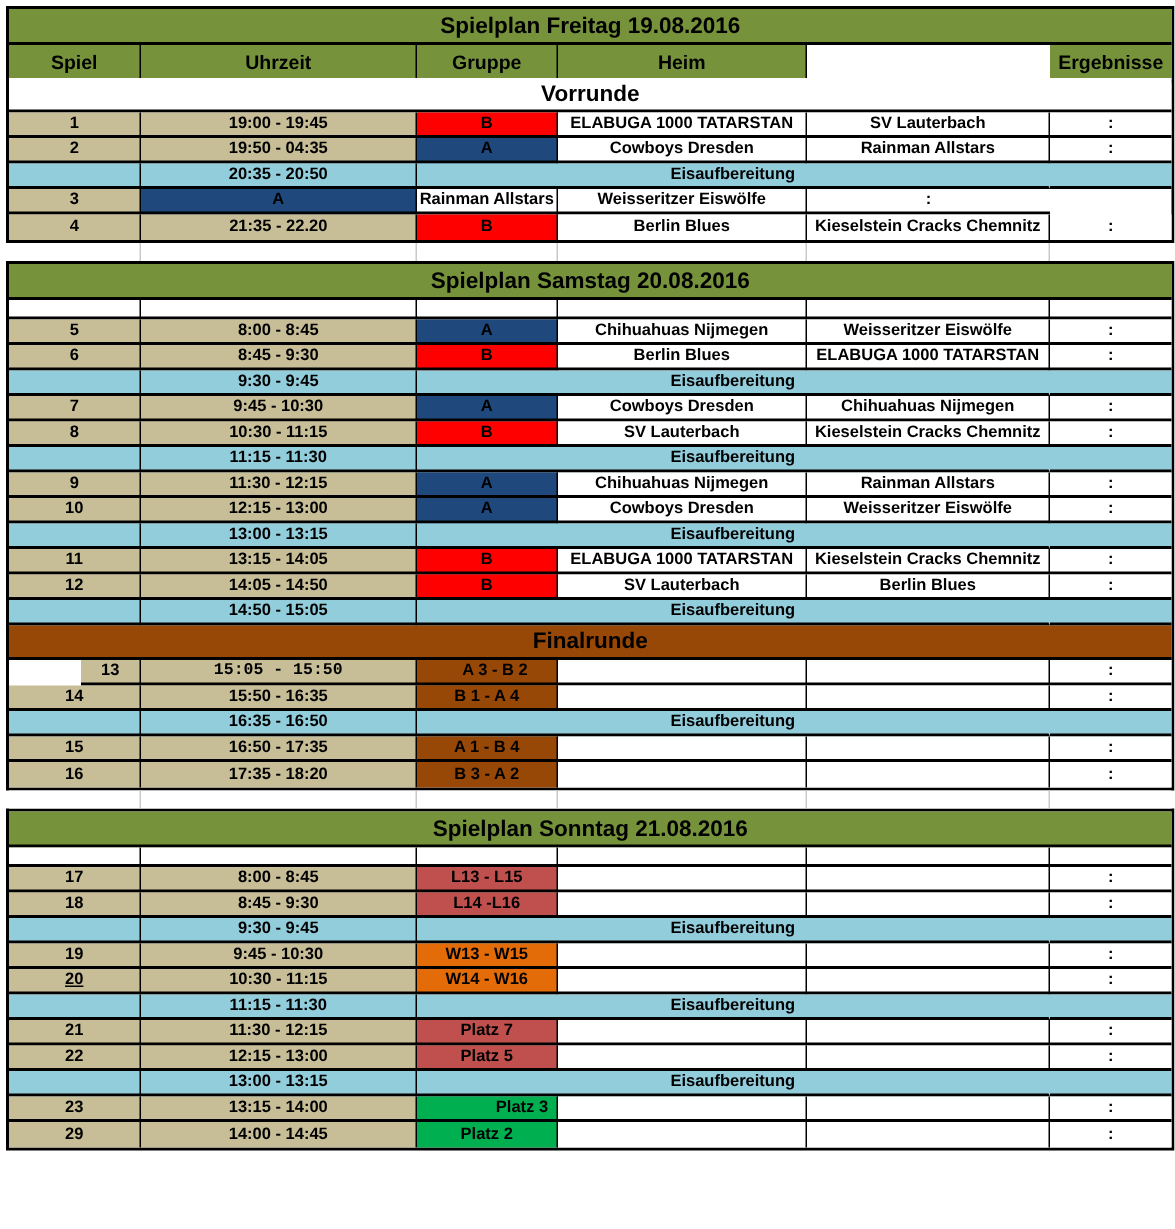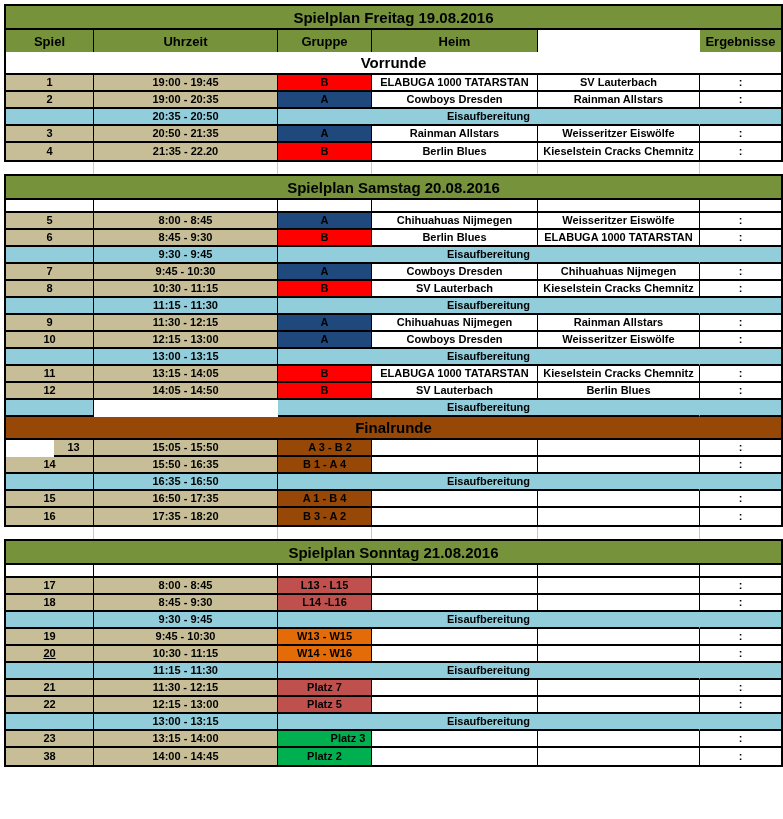--- a/index.html
+++ b/index.html
@@ -54,35 +54,34 @@
       <div class="trow data-row">
         <div class="cell " style="background: rgb(199, 190, 152);">1</div>
         <div class="cell " style="background: rgb(199, 190, 152);">19:00 - 19:45</div>
         <div class="cell " style="background: rgb(255, 0, 0);">B</div>
         <div class="cell " style="background: rgb(255, 255, 255);">ELABUGA 1000 TATARSTAN</div>
         <div class="cell " style="background: rgb(255, 255, 255);">SV Lauterbach</div>
         <div class="cell " style="background: rgb(255, 255, 255);">:</div>
       </div>
       <div class="trow data-row">
         <div class="cell " style="background: rgb(199, 190, 152);">2</div>
-        <div class="cell " style="background: rgb(199, 190, 152);">19:00 - 20:35</div>
+        <div class="cell " style="background: rgb(199, 190, 152);">19:50 - 04:35</div>
         <div class="cell " style="background: rgb(31, 73, 125);">A</div>
         <div class="cell " style="background: rgb(255, 255, 255);">Cowboys Dresden</div>
         <div class="cell " style="background: rgb(255, 255, 255);">Rainman Allstars</div>
         <div class="cell " style="background: rgb(255, 255, 255);">:</div>
       </div>
       <div class="trow data-row">
         <div class="cell " style="background: rgb(146, 205, 220);"></div>
         <div class="cell " style="background: rgb(146, 205, 220);">20:35 - 20:50</div>
         <div class="cell eis-merged" style="background: rgb(146, 205, 220);">Eisaufbereitung</div>
         <div class="cell " style="background: rgb(146, 205, 220);"></div>
       </div>
       <div class="trow data-row">
         <div class="cell " style="background: rgb(199, 190, 152);">3</div>
-        <div class="cell " style="background: rgb(199, 190, 152);">20:50 - 21:35</div>
         <div class="cell " style="background: rgb(31, 73, 125);">A</div>
         <div class="cell " style="background: rgb(255, 255, 255);">Rainman Allstars</div>
         <div class="cell " style="background: rgb(255, 255, 255);">Weisseritzer Eiswölfe</div>
         <div class="cell " style="background: rgb(255, 255, 255);">:</div>
       </div>
       <div class="trow data-row">
         <div class="cell " style="background: rgb(199, 190, 152);">4</div>
         <div class="cell " style="background: rgb(199, 190, 152);">21:35 - 22.20</div>
         <div class="cell " style="background: rgb(255, 0, 0);">B</div>
         <div class="cell " style="background: rgb(255, 255, 255);">Berlin Blues</div>
@@ -187,29 +186,30 @@
       <div class="trow data-row">
         <div class="cell " style="background: rgb(199, 190, 152);">12</div>
         <div class="cell " style="background: rgb(199, 190, 152);">14:05 - 14:50</div>
         <div class="cell " style="background: rgb(255, 0, 0);">B</div>
         <div class="cell " style="background: rgb(255, 255, 255);">SV Lauterbach</div>
         <div class="cell " style="background: rgb(255, 255, 255);">Berlin Blues</div>
         <div class="cell " style="background: rgb(255, 255, 255);">:</div>
       </div>
       <div class="trow data-row">
         <div class="cell " style="background: rgb(146, 205, 220);"></div>
+        <div class="cell " style="background: rgb(146, 205, 220);">14:50 - 15:05</div>
         <div class="cell eis-merged" style="background: rgb(146, 205, 220);">Eisaufbereitung</div>
         <div class="cell " style="background: rgb(146, 205, 220);"></div>
       </div>
       <div class="trow section-row">
         <div class="cell section-cell" style="background: rgb(151, 71, 6);">Finalrunde</div>
       </div>
       <div class="trow data-row">
         <div class="cell " style="background: rgb(199, 190, 152); margin-left: 48px;">13</div>
-        <div class="cell " style="background: rgb(199, 190, 152);">15:05 - 15:50</div>
+        <div class="cell " style="background: rgb(199, 190, 152); font-family: Liberation Mono, monospace;">15:05 - 15:50</div>
         <div class="cell " style="background: rgb(151, 71, 6); padding-left: 12px;">A 3 - B 2</div>
         <div class="cell " style="background: rgb(255, 255, 255);"></div>
         <div class="cell " style="background: rgb(255, 255, 255);"></div>
         <div class="cell " style="background: rgb(255, 255, 255);">:</div>
       </div>
       <div class="trow data-row">
         <div class="cell " style="background: rgb(199, 190, 152);">14</div>
         <div class="cell " style="background: rgb(199, 190, 152);">15:50 - 16:35</div>
         <div class="cell " style="background: rgb(151, 71, 6);">B 1 - A 4</div>
         <div class="cell " style="background: rgb(255, 255, 255);"></div>
@@ -327,21 +327,21 @@
       </div>
       <div class="trow data-row">
         <div class="cell " style="background: rgb(199, 190, 152);">23</div>
         <div class="cell " style="background: rgb(199, 190, 152);">13:15 - 14:00</div>
         <div class="cell " style="background: rgb(0, 176, 80); padding-left: 48px;">Platz 3</div>
         <div class="cell " style="background: rgb(255, 255, 255);"></div>
         <div class="cell " style="background: rgb(255, 255, 255);"></div>
         <div class="cell " style="background: rgb(255, 255, 255);">:</div>
       </div>
       <div class="trow data-row">
-        <div class="cell " style="background: rgb(199, 190, 152);">38</div>
+        <div class="cell " style="background: rgb(199, 190, 152);">29</div>
         <div class="cell " style="background: rgb(199, 190, 152);">14:00 - 14:45</div>
         <div class="cell " style="background: rgb(0, 176, 80);">Platz 2</div>
         <div class="cell " style="background: rgb(255, 255, 255);"></div>
         <div class="cell " style="background: rgb(255, 255, 255);"></div>
         <div class="cell " style="background: rgb(255, 255, 255);">:</div>
       </div>
     </div>
   </div>
 
 </body></html>

